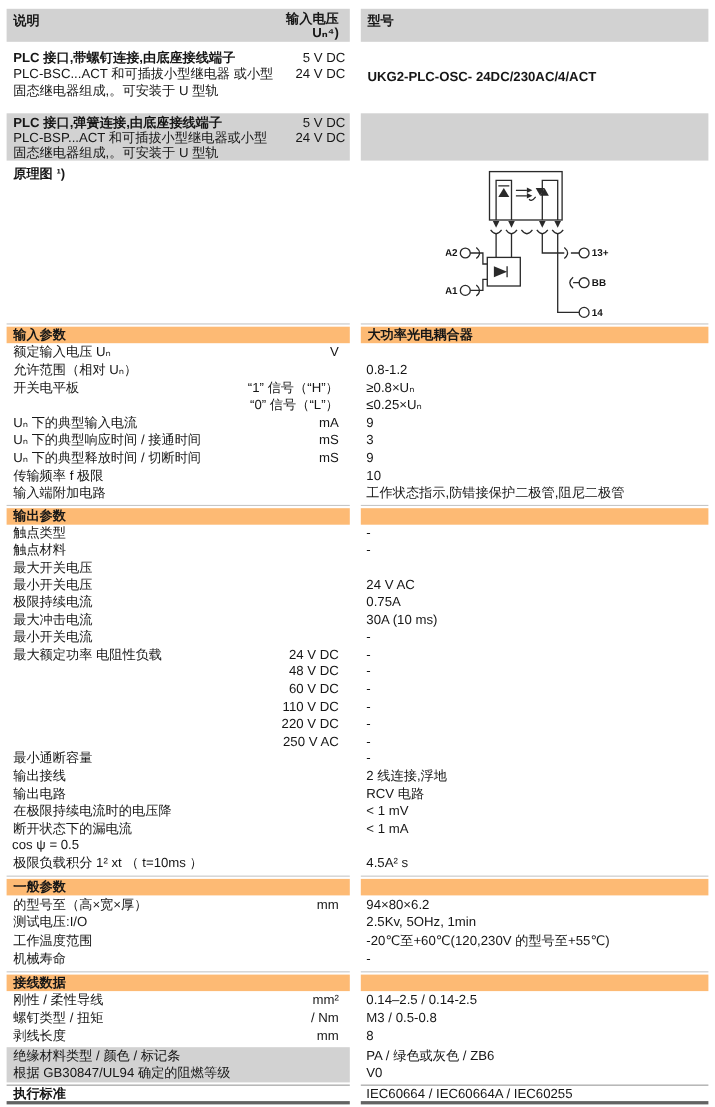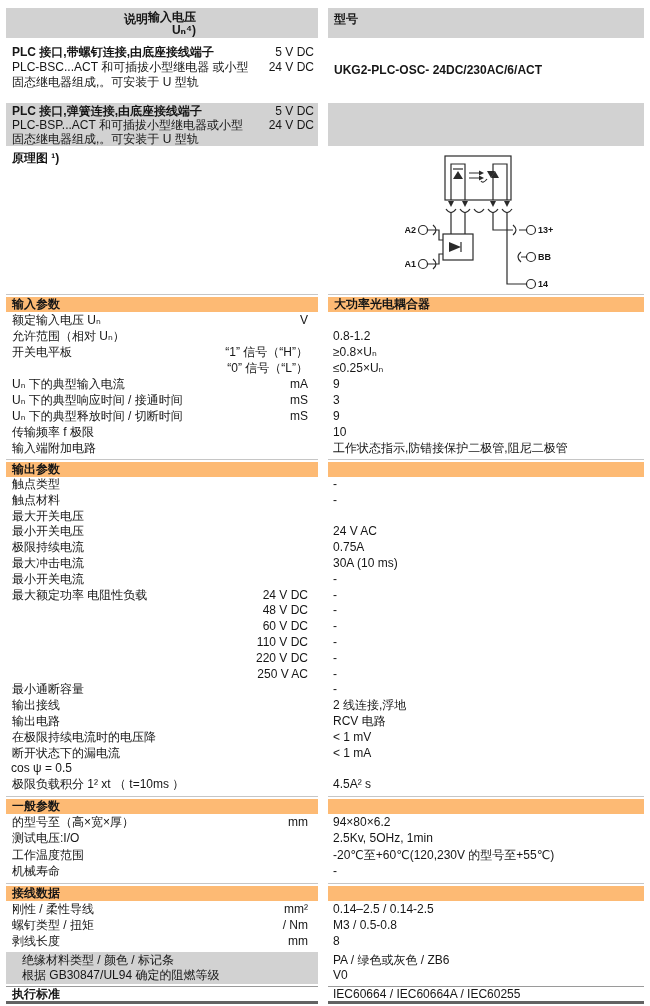--- a/index.html
+++ b/index.html
@@ -11,21 +11,21 @@
   .page{position:relative;width:650px;height:1006px;overflow:hidden}
   .sp8{height:8px}.sp4{height:4px}
   .cols{display:flex;margin:0 6px;gap:10px}
   .lc{flex:0 0 312px;width:312px;min-width:0}
   .rc{flex:1 1 auto;min-width:0}
   .gray{background:#d2d2d2}
   .b{font-weight:700}
 
   
   .hdr{height:30px}
-  .hdr .lc{display:flex;justify-content:center;align-items:flex-start;padding:3px 10px 0 6px}
+  .hdr .lc{display:flex;justify-content:space-between;align-items:flex-start;padding:3px 10px 0 6px}
   .hdr .rc{padding:3px 0 0 6px}
   .hdr .vstack{text-align:right;line-height:13px}
 
   
   .toprow1{height:56px;padding-top:3px}
   .toprow2{height:44px;padding-top:1px}
   .tl{display:flex;justify-content:space-between;line-height:15px;padding:0 4px 0 0}
   .tl .t{padding-left:0}
   .toprow1 .lc,.toprow2 .lc{padding-left:6px}
   .model-cell{padding:18px 0 0 6px;line-height:15px}
@@ -48,21 +48,21 @@
   
   .prow{height:16px;line-height:16px}
   .rows-out .prow{height:15.8px;line-height:15.8px}
   .rows-gen .prow{height:16.5px;line-height:16.5px}
   .lrow{display:flex;justify-content:space-between;padding:0 10px 0 6px}
   .lrow .unit{white-space:nowrap;padding-left:6px}
   .val{padding-left:5px;white-space:nowrap}
 
   
   .insul{margin-top:3px;height:32px}
-  .insul .lc{background:#d2d2d2;padding:1px 16px;line-height:15px}
+  .insul .lc{background:#d2d2d2;padding:1px 6px;line-height:15px}
   .insul .rc{padding:1px 0 0 5px;line-height:15px}
 
   
   .std{margin-top:1px;height:13px;line-height:13px}
   .std .lc{padding-left:6px;font-weight:700}
   .std .rc{padding-left:5px}
   .botbar{margin-top:0}
   .botbar .lc,.botbar .rc{height:3px;background:#636363}
 </style>
 </head>
@@ -91,21 +91,21 @@
           <span>5 V DC</span>
         </div>
       <div class="tl">
           <span class="t">PLC-BSC...ACT 和可插拔小型继电器 或小型</span>
           <span>24 V DC</span>
         </div>
       <div class="tl">
           <span class="t">固态继电器组成,。可安装于 U 型轨</span>
         </div>
     </div>
-    <div class="rc model-cell"><span class="b">UKG2-PLC-OSC- 24DC/230AC/6/ACT</span></div>
+    <div class="rc model-cell"><span class="b">UKG2-PLC-OSC- 24DC/230AC/4/ACT</span></div>
   </div>
 
   <div class="sp4"></div>
 
   <div class="cols toprow2">
     <div class="lc gray" style="padding-top:1px">
       <div class="tl" style="line-height:14px">
           <span class="t b">PLC 接口,弹簧连接,由底座接线端子</span>
           <span>5 V DC</span>
         </div>

